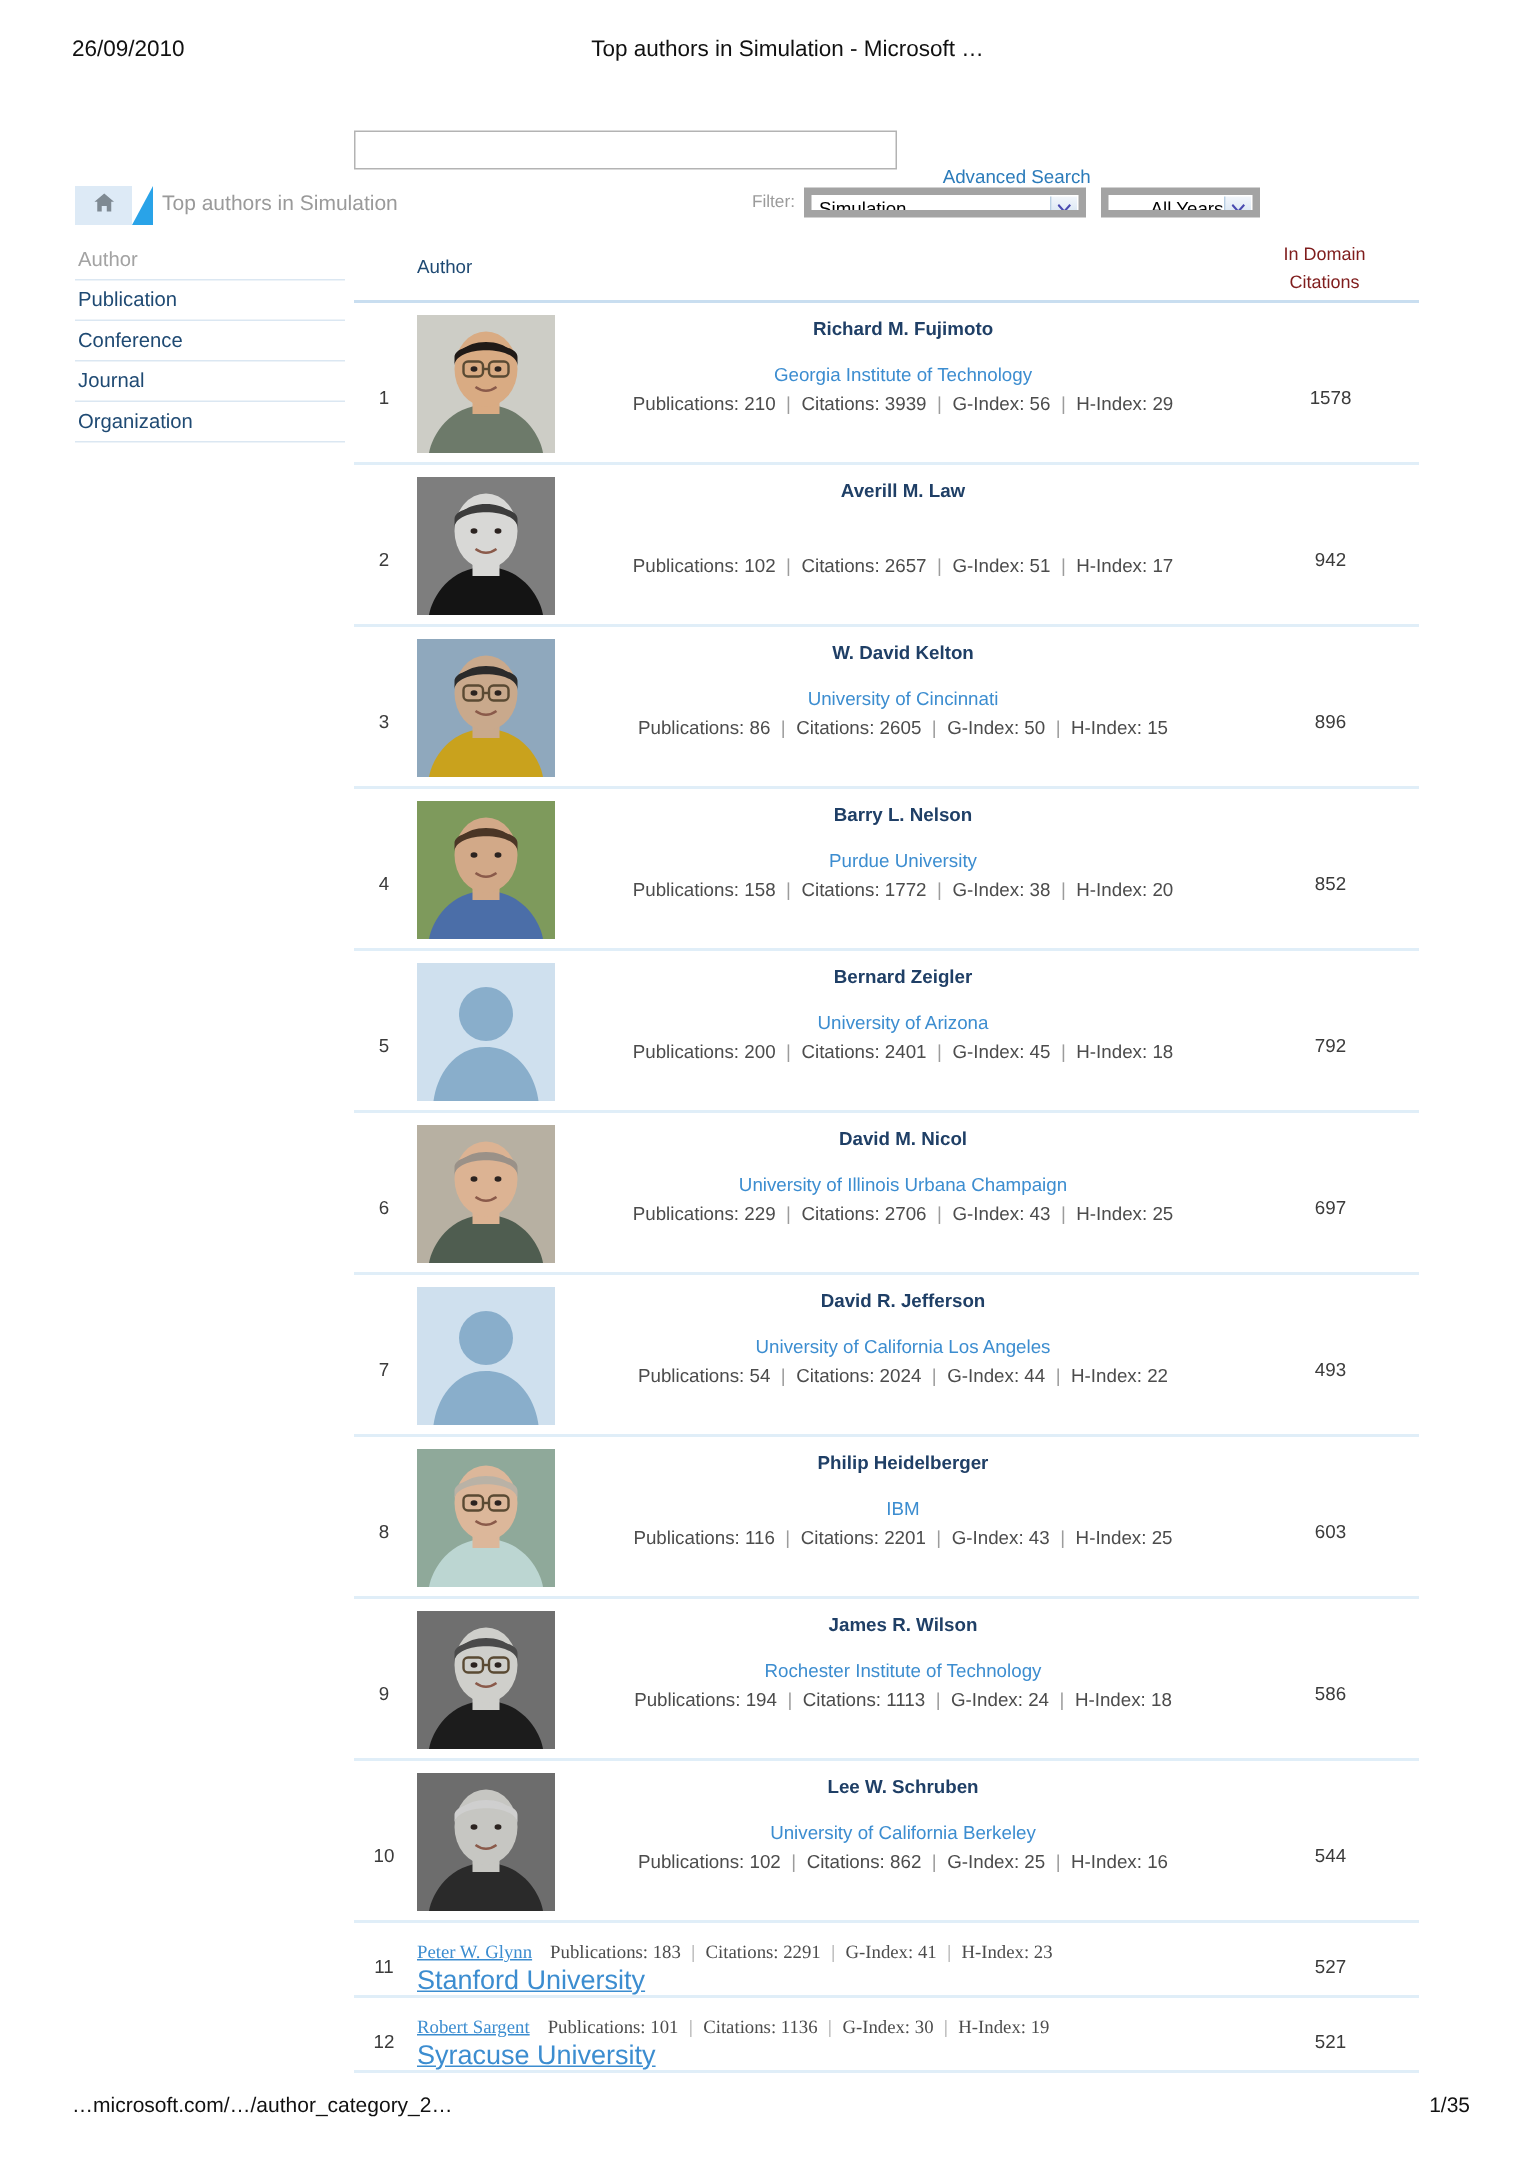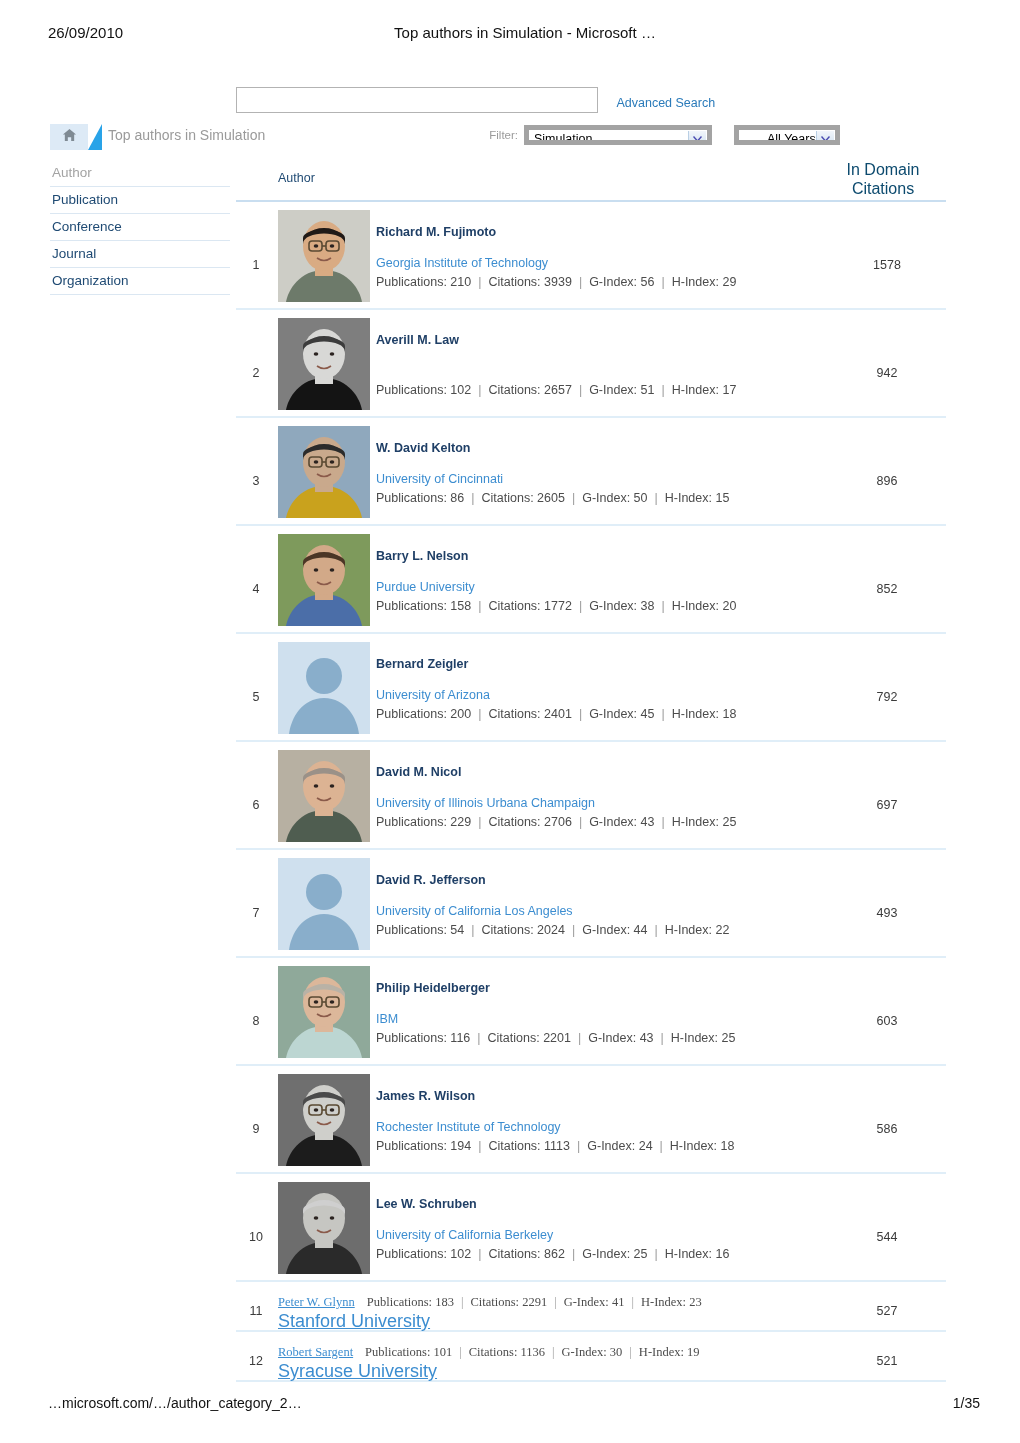--- a/index.html
+++ b/index.html
@@ -65,27 +65,27 @@
     background: #fff;
     font-family: "Liberation Sans", sans-serif;
     font-size: 13px;
     padding: 2px 4px;
     color: #222;
     outline: none;
     vertical-align: middle;
   }
   .adv-search {
     display: inline-block;
-    margin-left: 14px;
+    margin-left: 26px;
     font-size: 12.5px;
     color: #2b7bba;
     text-decoration: none;
     vertical-align: middle;
     position: relative;
-    top: 3px;
+    top: 18px;
   }
 
   
   .crumb-bar {
     position: absolute;
     left: 50px; top: 64px;
     width: 790px;
     height: 26px;
   }
   .home-btn {
@@ -125,21 +125,21 @@
     height: 20px;
     border: 5px solid #a3a3a3;
     background: #fff;
     font-size: 12.5px;
     color: #000;
     padding: 2px 24px 2px 5px;
     white-space: nowrap;
     overflow: hidden;
   }
   .sel.wide { width: 188px; }
-  .sel.narrow { width: 106px; margin-left: 22px; padding-left: 28px; }
+  .sel.narrow { width: 106px; margin-left: 10px; padding-left: 28px; }
   .sel .arrow-btn {
     position: absolute;
     right: 1px; top: 1px;
     width: 17px; height: 16px;
     background: linear-gradient(#f2f6fb, #cfdff0);
     border-left: 1px solid #b9cfe4;
     display: flex; align-items: center; justify-content: center;
   }
   .sel .arrow-btn svg { display: block; }
 
@@ -179,22 +179,22 @@
     position: absolute;
     left: 42px; top: 13px;
     font-size: 12.5px;
     color: #1f4a73;
   }
   .th-domain {
     position: absolute;
     right: 8px; top: 2px;
     width: 110px;
     text-align: center;
-    font-size: 16px;
-    color: #0c4a6e;
+    font-size: 12px;
+    color: #7f1d1d;
     line-height: 19px;
   }
   .th-domain .l2 { display: block; }
 
   .row {
     position: relative;
     border-bottom: 2px solid #e0eef8;
     min-height: 106px;
   }
   .row.compact { min-height: 48px; }
@@ -212,22 +212,23 @@
     position: absolute;
     left: 42px; top: 8px;
     width: 92px; height: 92px;
     overflow: hidden;
     background: #fff;
   }
   .photo svg, .photo .ph-art { display:block; width:92px; height:92px; }
 
   .meta {
     position: absolute;
-    left: 140px; top: 20px;
+    left: 140px; top: 8px;
     right: 118px;
+    text-align: center;
   }
   .a-name {
     font-size: 12.5px;
     font-weight: bold;
     color: #1f3f66;
     line-height: 19px;
   }
   .a-org {
     font-size: 12.5px;
     color: #3c8dd0;

